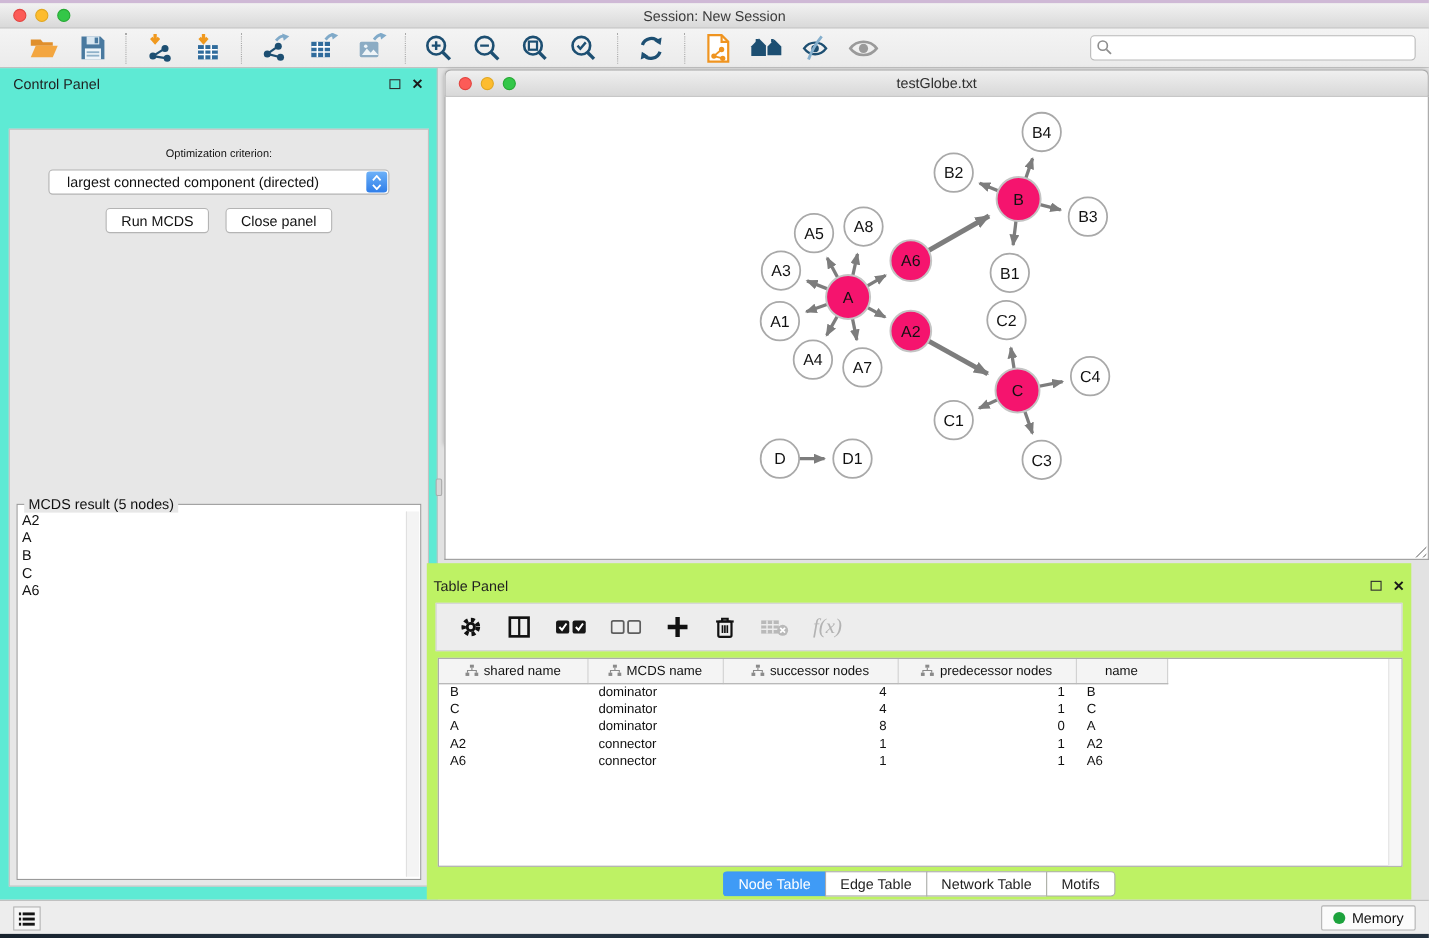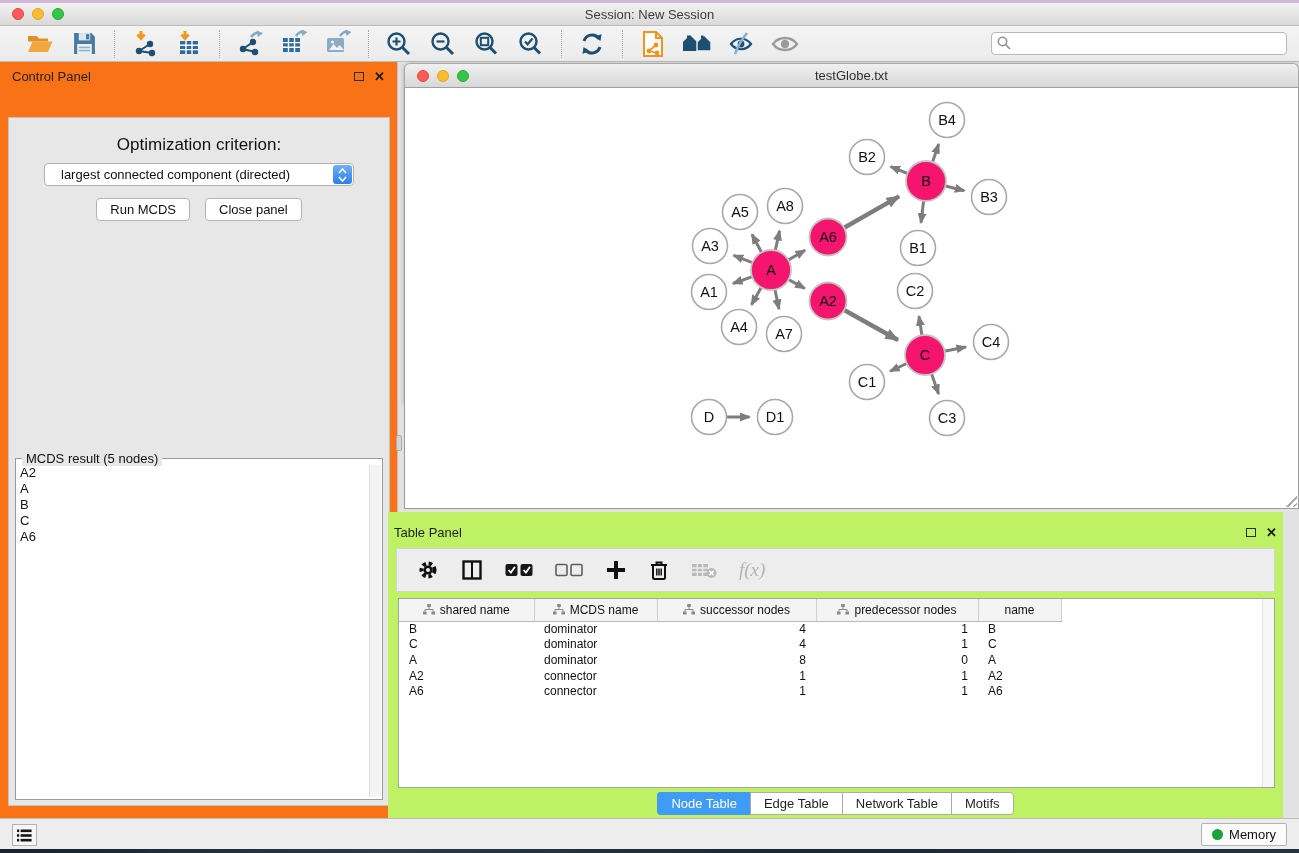--- a/index.html
+++ b/index.html
@@ -28,37 +28,37 @@
   .tb-btn { width:32px; height:30px; display:flex; align-items:center; justify-content:center; cursor:pointer; }
   .search-wrap { margin-left:auto; margin-right:12px; position:relative; }
   .search-wrap input { width:296px; height:23px; border:1px solid #b9b9b9; border-radius:4px;
     background:#fff; padding:0 6px 0 24px; font-size:13px; outline:none; }
   .search-wrap svg { position:absolute; left:6px; top:4px; }
 
   
   .workspace { position:absolute; left:0; top:62px; width:1299px; height:756px; background:#e2e2e2; }
 
   
-  .control-panel { position:absolute; left:0; top:0; width:398px; height:756px; background:#f97316; border-right:1px solid #c2c2c2; }
+  .control-panel { position:absolute; left:0; top:0; width:398px; height:756px; background:#5eead4; border-right:1px solid #c2c2c2; }
   .panel-head { position:absolute; left:0; top:0; width:100%; height:28px; display:flex; align-items:center; padding:0 12px; }
   .panel-head .ph-title { font-size:13px; color:#1f1f1f; }
   .ph-icons { margin-left:auto; display:flex; gap:10px; align-items:center; }
   .float-btn { width:10px; height:9px; border:1.5px solid #2d2d2d; display:inline-block; }
   .close-btn { font-size:13px; font-weight:bold; color:#1a1a1a; line-height:1; cursor:pointer; }
 
   .seg-row { position:absolute; left:0; top:33px; width:100%; display:flex; justify-content:center; }
   .seg, .seg-b { display:flex; }
   .seg button { font-size:13px; color:#1f1f1f; background:#fff; border:1px solid #ababab; border-right:none;
     padding:3px 13px; cursor:pointer; font-family:inherit; }
   .seg button:first-child { border-radius:4px 0 0 4px; }
   .seg button:last-child { border-radius:0 4px 4px 0; border-right:1px solid #ababab; }
   .seg button.sel { background:#3f9bf6; border-color:#3f9bf6; color:#fff; }
 
   .cp-content { position:absolute; left:8px; top:55px; width:382px; height:689px; background:#e7e7e7; border:1px solid #c2c2c2; }
-  .opt-label { margin-top:17px; text-align:center; font-size:17px; color:#111; }
+  .opt-label { margin-top:17px; text-align:center; font-size:10px; color:#111; }
   .dropdown { position:relative; margin:8px auto 0; width:310px; height:23px; background:#fff;
     border:1px solid #b2b2b2; border-radius:4px; display:flex; align-items:center; cursor:pointer; }
   .dropdown .dd-text { font-size:13px; color:#111; padding-left:16px; }
   .dd-stepper { position:absolute; right:1px; top:1px; width:19px; height:19px; border-radius:3px;
     background:linear-gradient(#6db1f8,#2f7ee9); display:flex; flex-direction:column; align-items:center; justify-content:center; }
   .btn-row { margin-top:12px; display:flex; justify-content:center; gap:15px; }
   .mac-btn { font-size:13px; color:#111; background:#fff; border:1px solid #b4b4b4; border-radius:4px;
     padding:3px 13px; cursor:pointer; font-family:inherit; }
 
   .result-box { position:absolute; left:6px; top:340px; width:368px; height:342px; border:1px solid #9a9a9a; background:#fff; }

